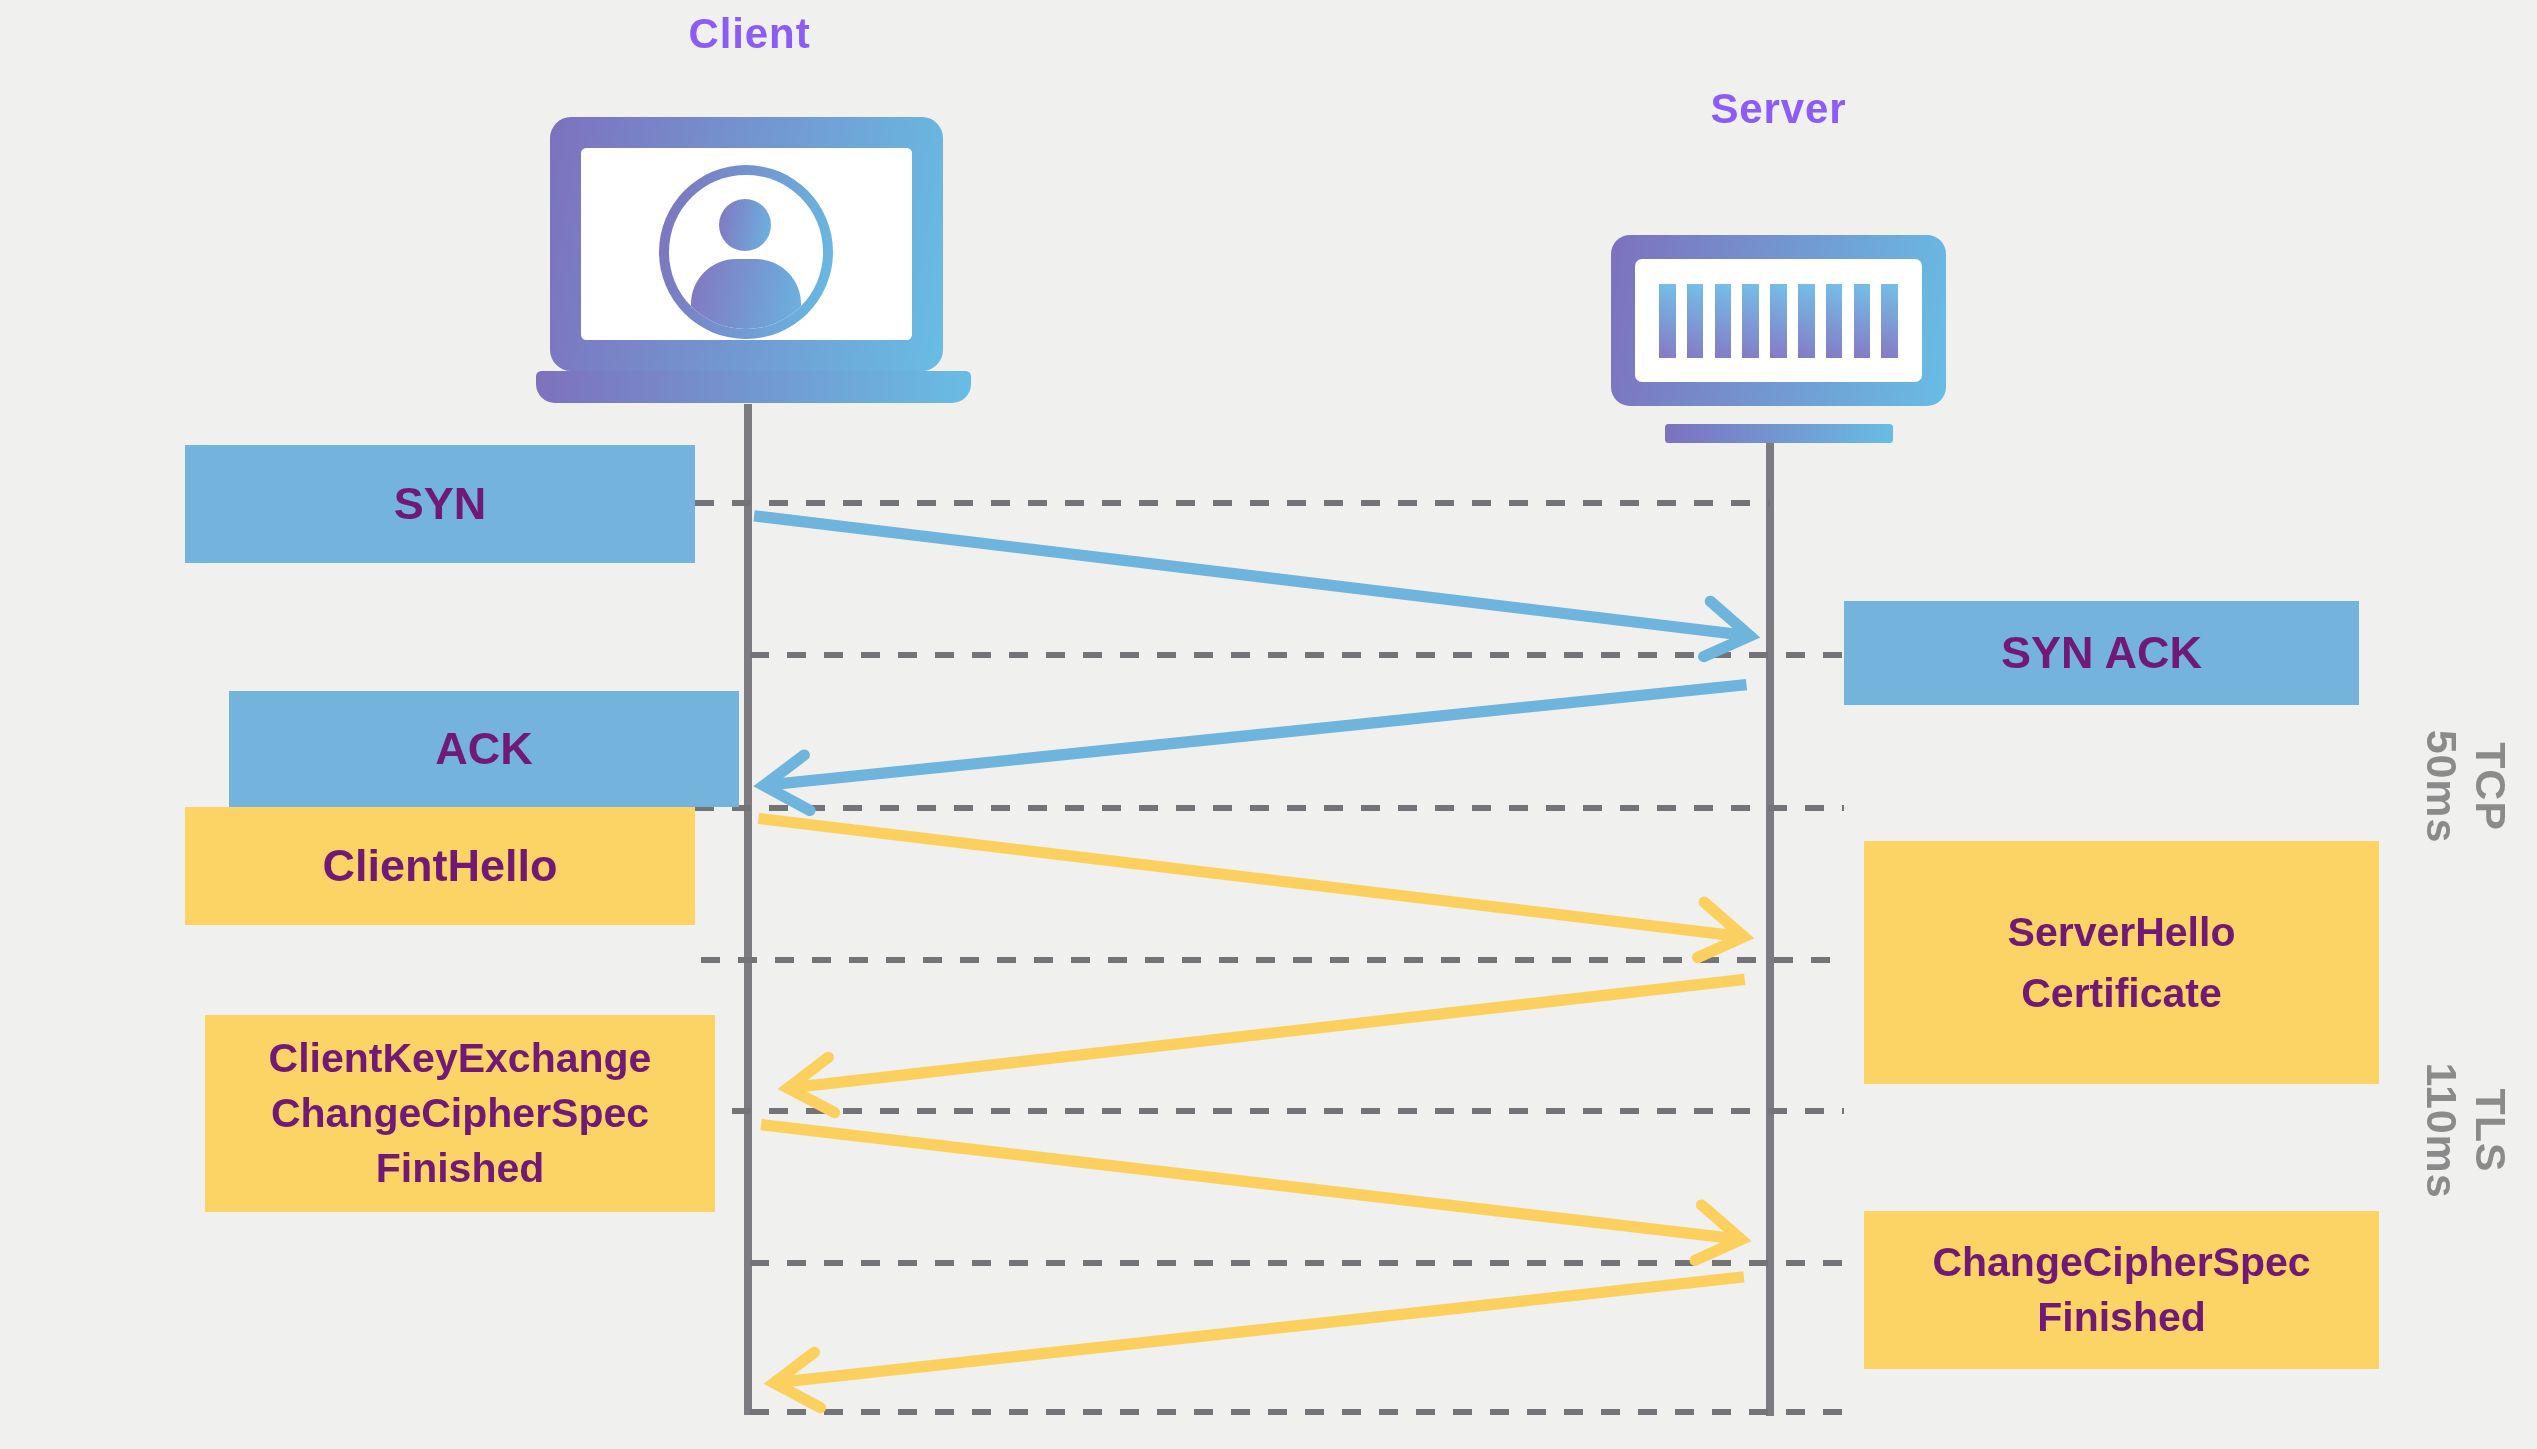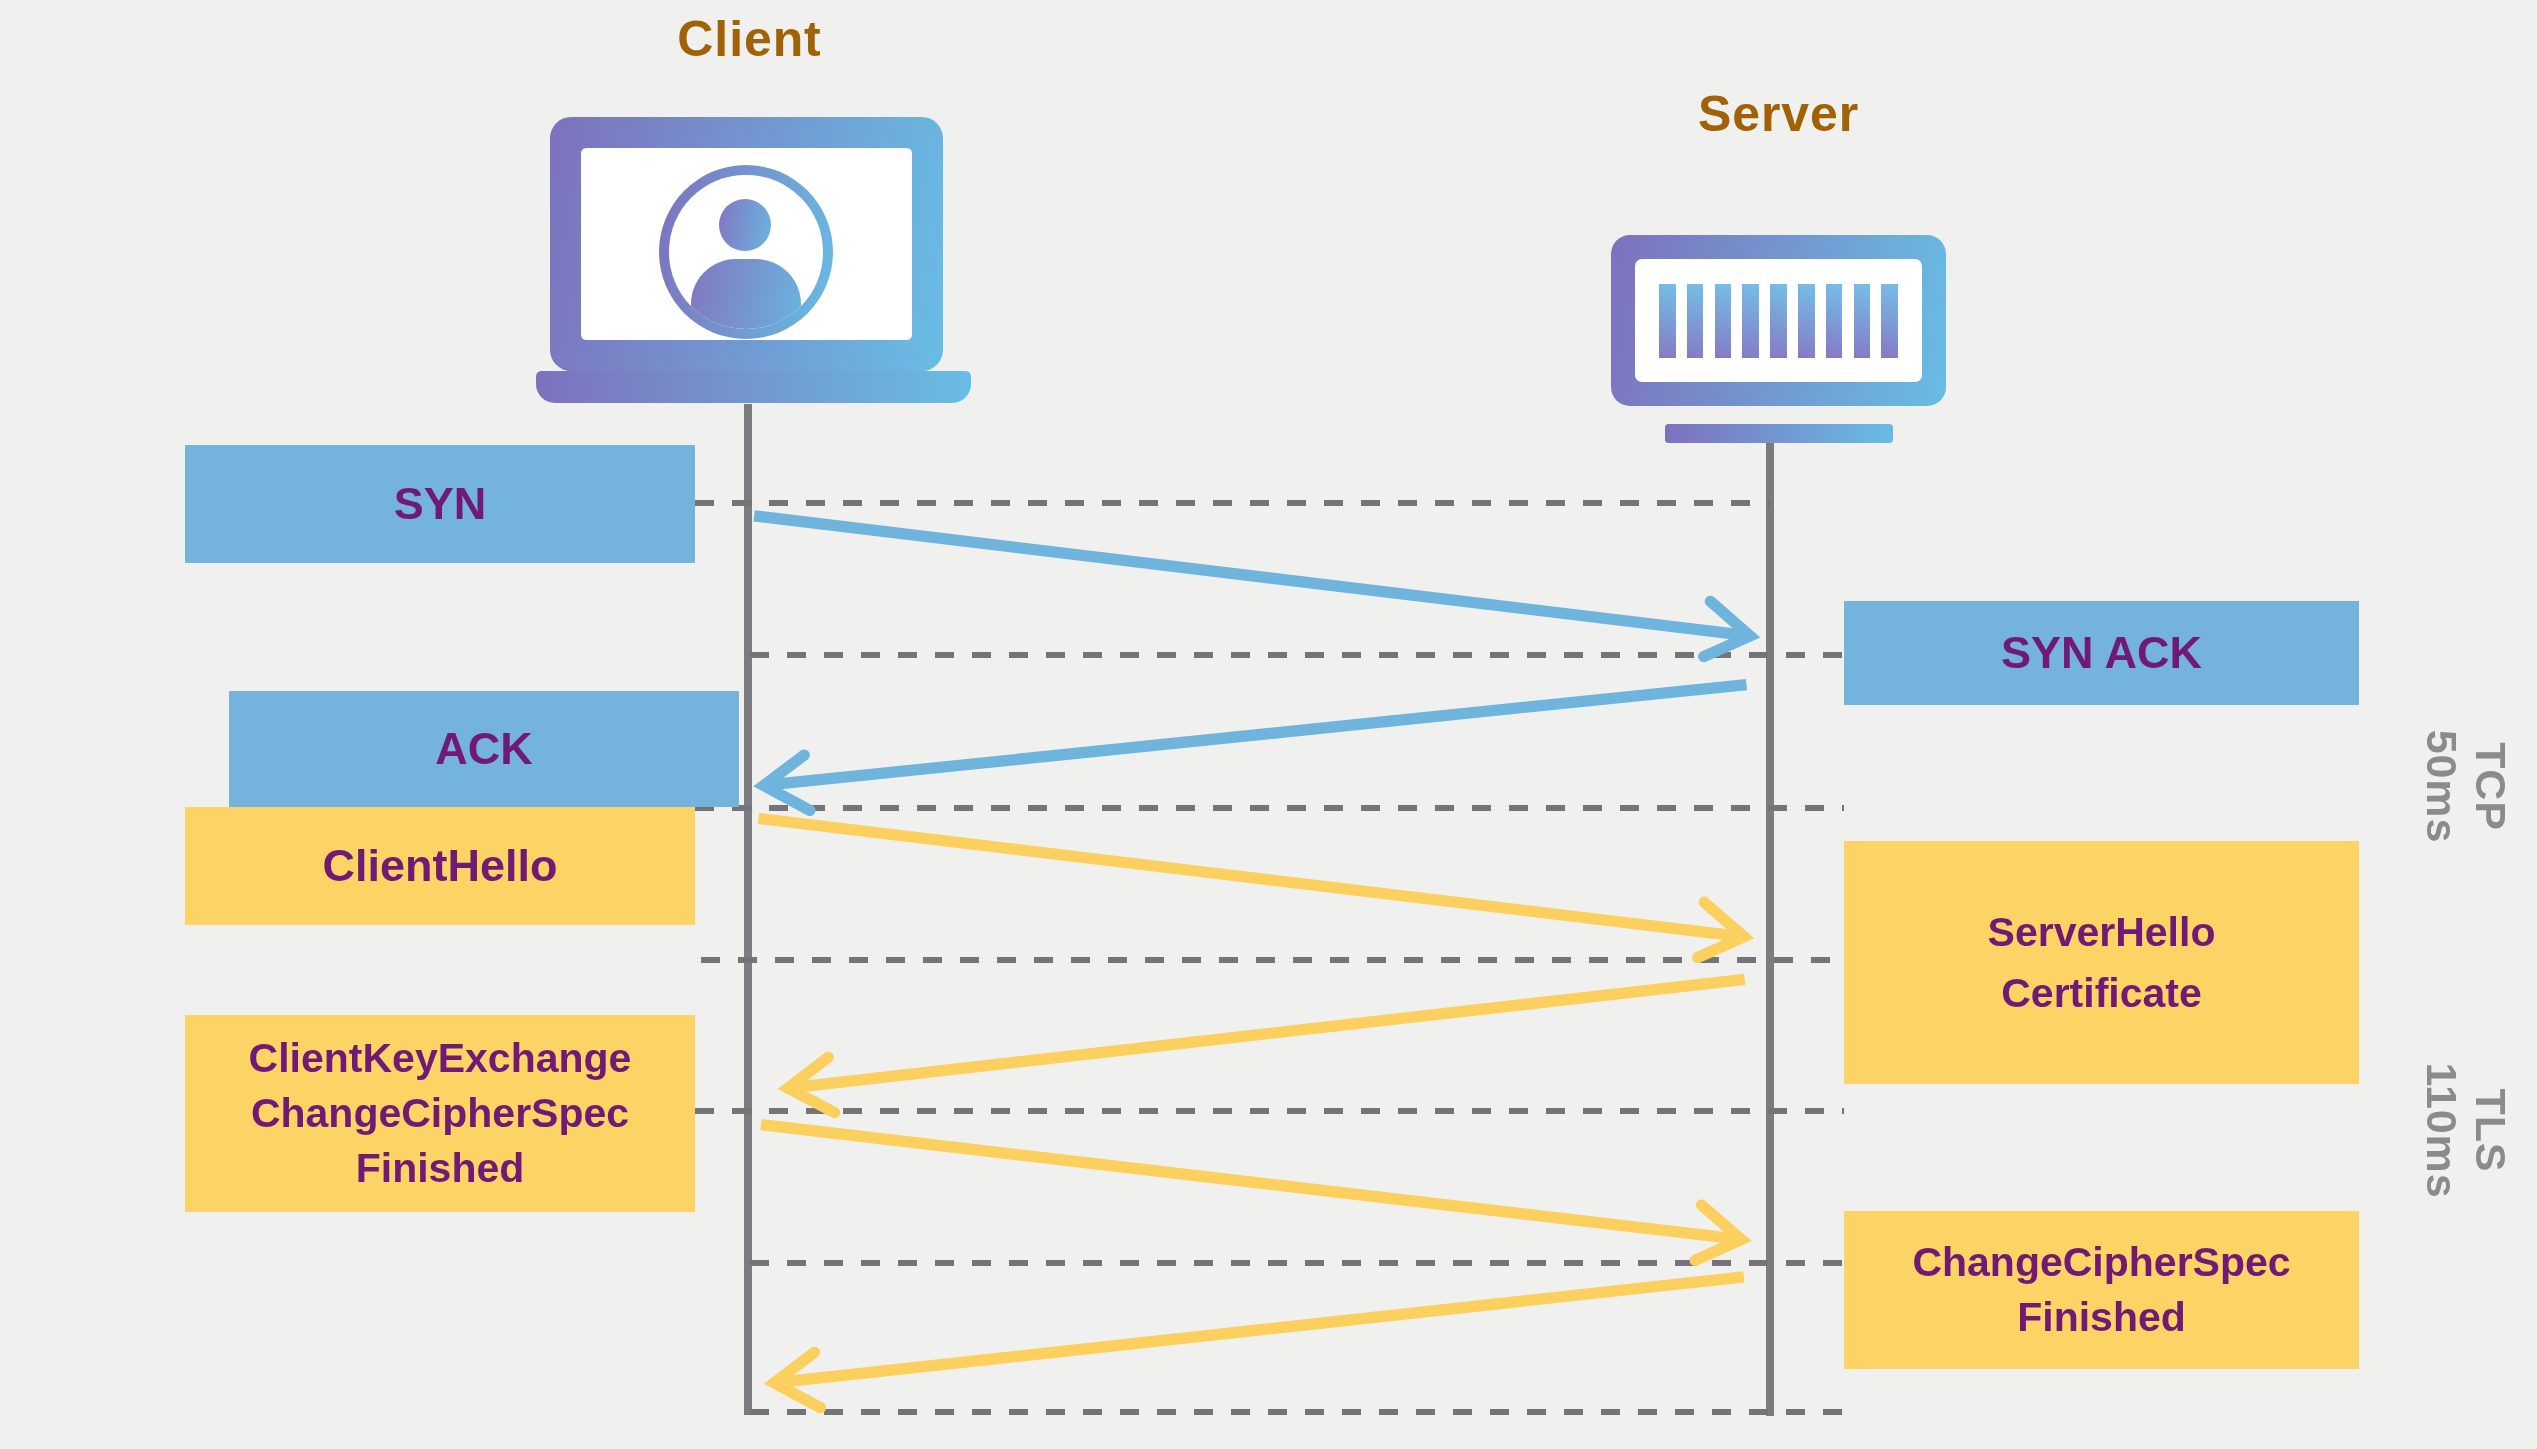--- a/index.html
+++ b/index.html
@@ -2,22 +2,22 @@
 <html style="font-size:14px"><head>
 <meta charset="utf-8">
 <style>
   html,body{margin:0;padding:0;background:#f0f0ef;}
   #canvas{
     position:relative;width:2538px;height:1450px;background:#f0f0ef;
     font-family:"Liberation Sans",sans-serif;overflow:hidden;
   }
   
   .actor-label{
-    position:absolute;text-align:center;font-weight:bold;color:#a16207;
-    font-size:50px;letter-spacing:0.9px;
+    position:absolute;text-align:center;font-weight:bold;color:#8b5cf6;
+    font-size:42px;letter-spacing:0.9px;
   }
   #client-label{left:532px;top:10.4px;width:435px;}
   #server-label{left:1561px;top:85px;width:435px;}
 
   
   .laptop-screen{
     position:absolute;left:550px;top:117px;width:393px;height:254px;
     border-radius:21px;background:linear-gradient(100deg,#7d71bd,#68bde4);
   }
   .laptop-screen-inner{position:absolute;inset:31px;background:#ffffff;border-radius:5.2px;}
@@ -75,21 +75,21 @@
   #dash-5{left:695px;top:1108px;width:1149px;}
   #dash-6{left:750px;top:1260px;width:1094px;}
   #dash-7{left:750px;top:1409px;width:1094px;}
 
   
   .msg{
     position:absolute;display:flex;flex-direction:column;justify-content:center;
     align-items:center;color:#701a75;font-weight:bold;text-align:center;
     font-size:45px;
   }
-  .msg.multi{font-size:41px;}
+  .msg.multi{font-size:41px;margin-left:20px;}
   .blue{background:#74b4dc;}
   .yellow{background:#fcd465;}
   #box-syn        {left:185px;top:445px;width:510px;height:118px;}
   #box-ack        {left:185px;top:691px;width:510px;height:116px;margin-left:44px;}
   #box-clienthello{left:185px;top:807px;width:510px;height:118px;}
   #box-ckx        {left:185px;top:1015px;width:510px;height:197px;line-height:55px;}
   #box-synack     {left:1844px;top:601px;width:515px;height:104px;}
   #box-serverhello{left:1844px;top:841px;width:515px;height:243px;line-height:61px;}
   #box-ccsfin     {left:1844px;top:1211px;width:515px;height:158px;line-height:55px;}
 

